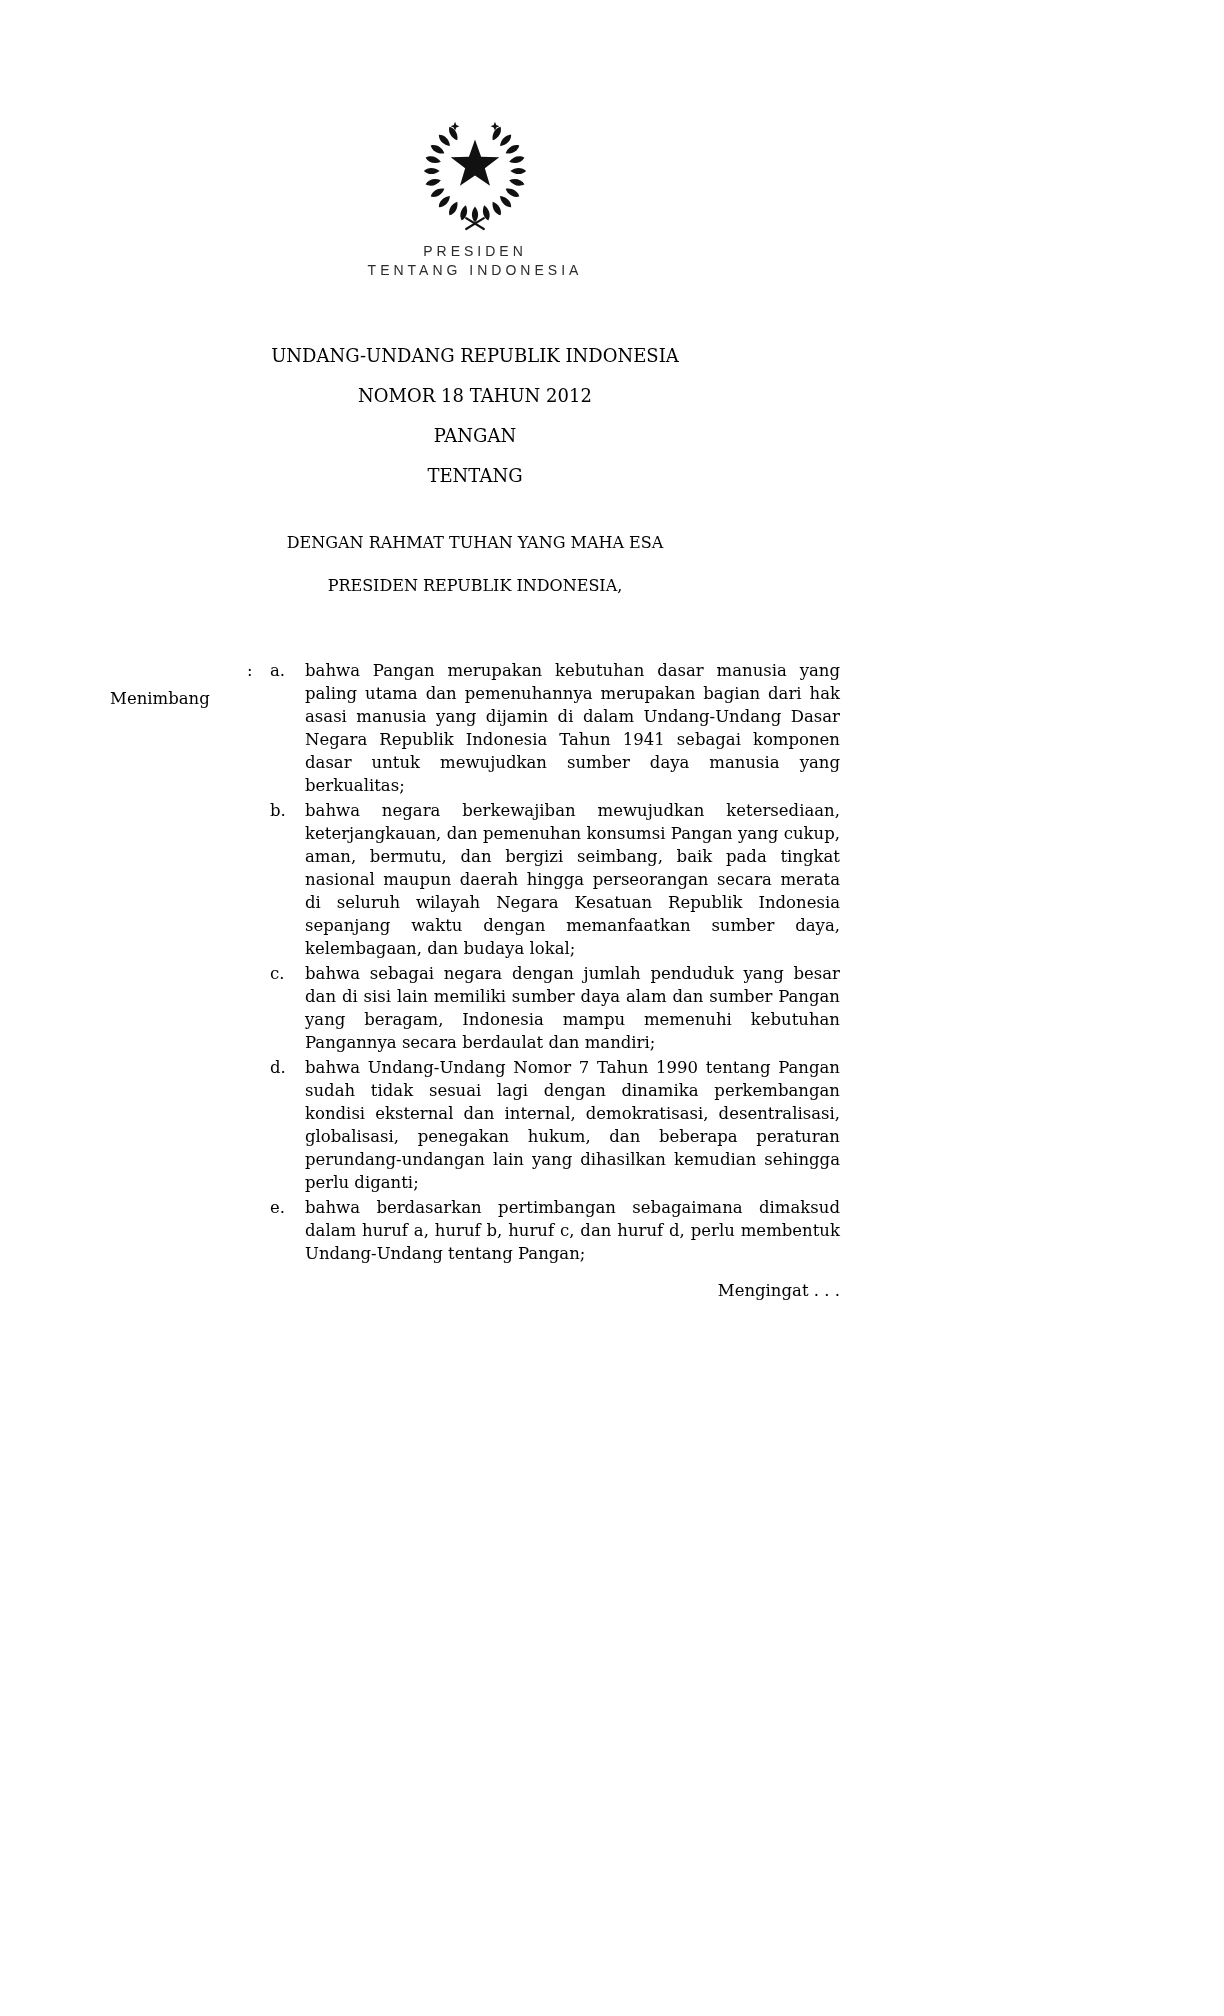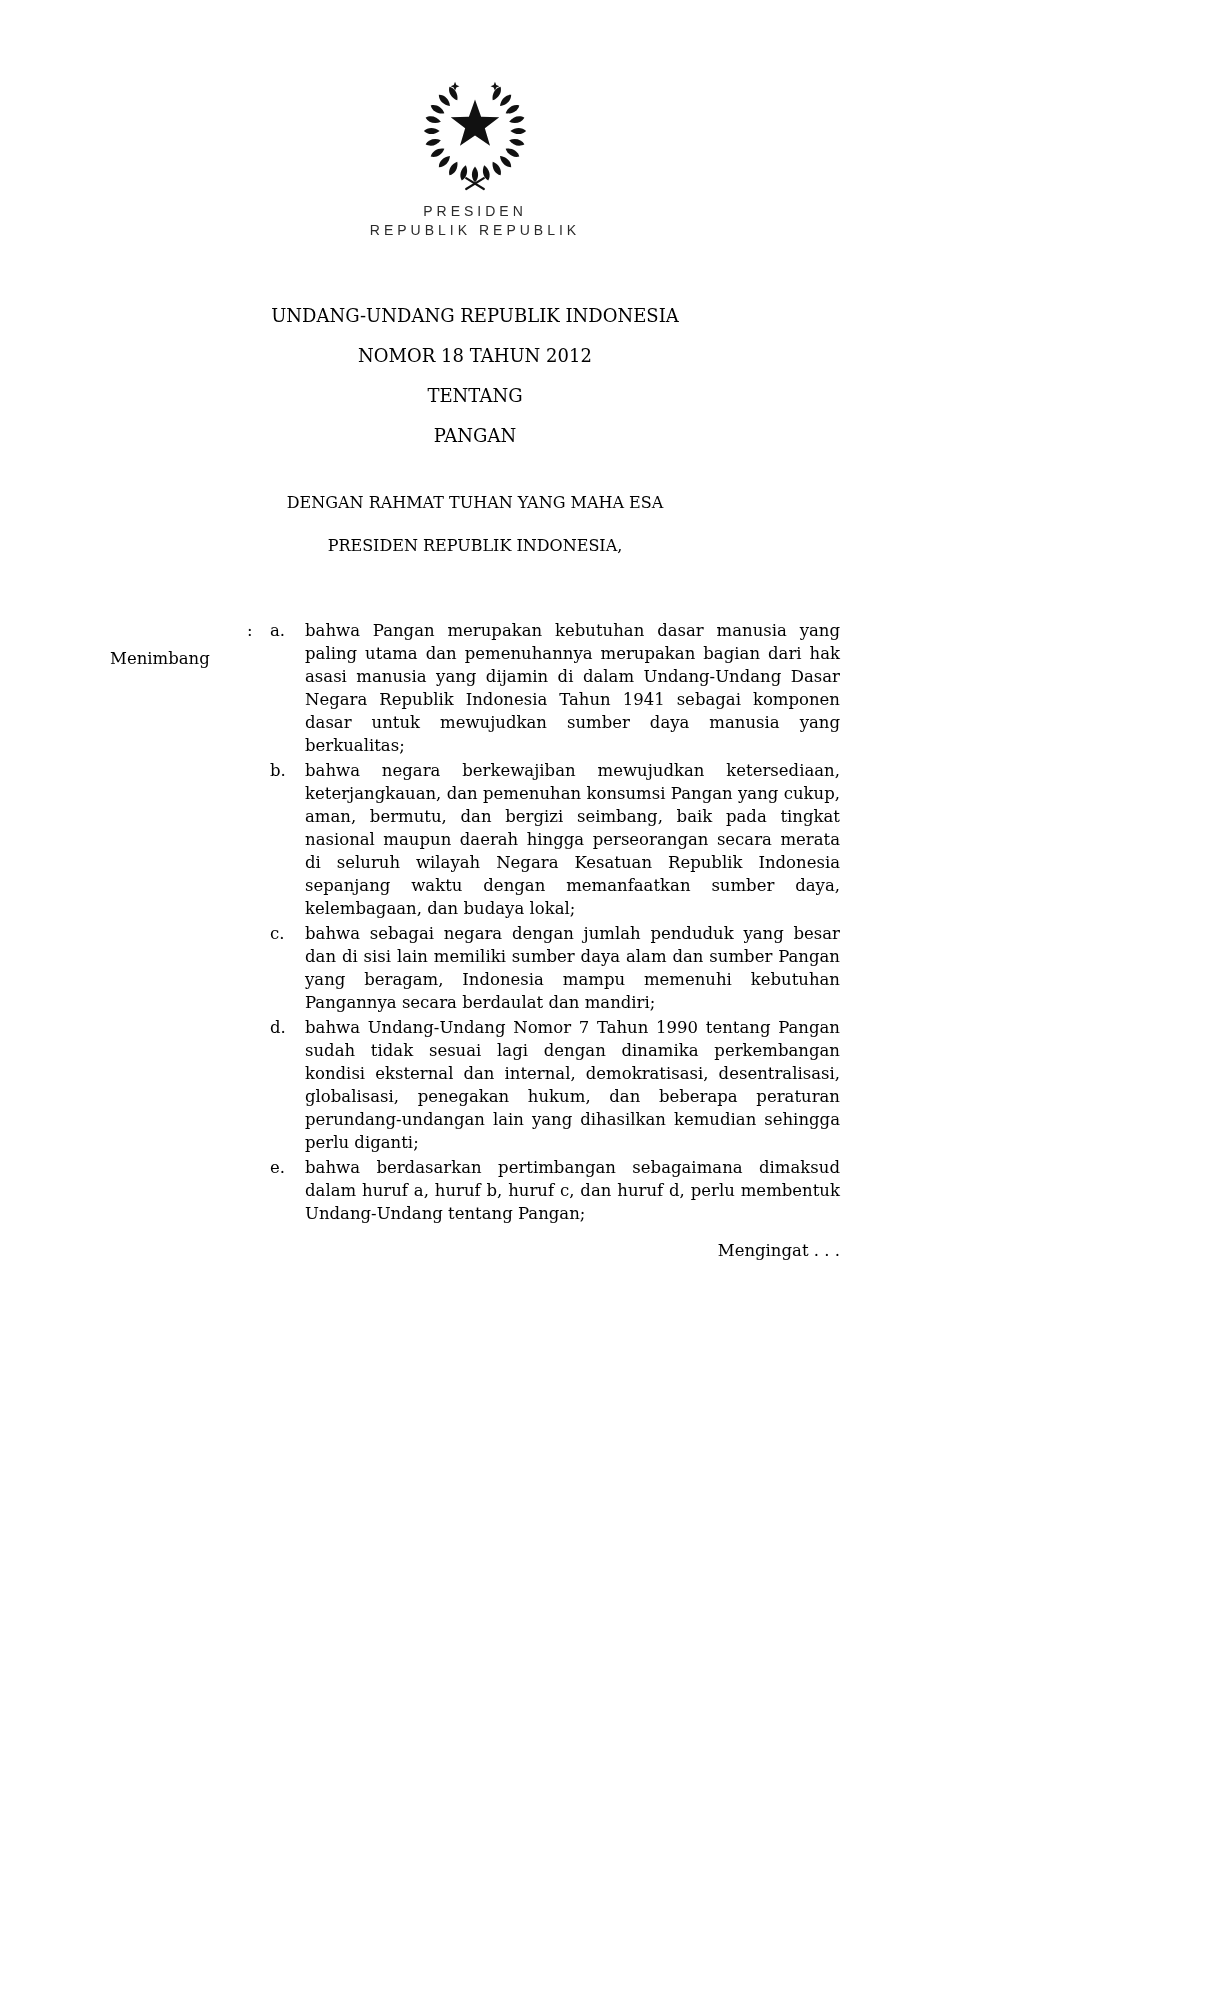--- a/index.html
+++ b/index.html
@@ -16,23 +16,22 @@
     font-family: "DejaVu Serif", serif;
     overflow: hidden;
   }
   .content {
     position: absolute;
     left: 110px;
     top: 0;
     width: 730px;
   }
   .letterhead {
-    padding-top: 46px;
+    padding-top: 110px;
     text-align: center;
-    margin-top: 24px;
   }
   .seal {
     display: block;
     margin: 0 auto 10px auto;
     width: 118px;
     height: 122px;
   }
   .lh-line {
     font-family: "Liberation Sans", sans-serif;
     font-size: 14px;
@@ -117,28 +116,28 @@
         <g fill="#111111">
           <use href="#tipstar" transform="translate(39.7,16.5)"></use>
           <use href="#tipstar" transform="translate(80.3,16.5)"></use>
         </g>
         <g stroke="#111111" stroke-width="2.2" stroke-linecap="round">
           <line x1="51" y1="110" x2="69" y2="121"></line>
           <line x1="69" y1="110" x2="51" y2="121"></line>
         </g>
       </svg>
       <div class="lh-line">PRESIDEN</div>
-      <div class="lh-line">REPUBLIK REPUBLIK</div>
+      <div class="lh-line">TENTANG INDONESIA</div>
     </div>
 
     <div class="title-block">
       <div>UNDANG-UNDANG REPUBLIK INDONESIA</div>
       <div>NOMOR 18 TAHUN 2012</div>
+      <div>PANGAN</div>
       <div>TENTANG</div>
-      <div>PANGAN</div>
     </div>
 
     <div class="preamble">
       <div>DENGAN RAHMAT TUHAN YANG MAHA ESA</div>
       <div>PRESIDEN REPUBLIK INDONESIA,</div>
     </div>
 
     <div class="considering">
       <div class="c-label">Menimbang</div>
       <div class="c-colon">:</div>

